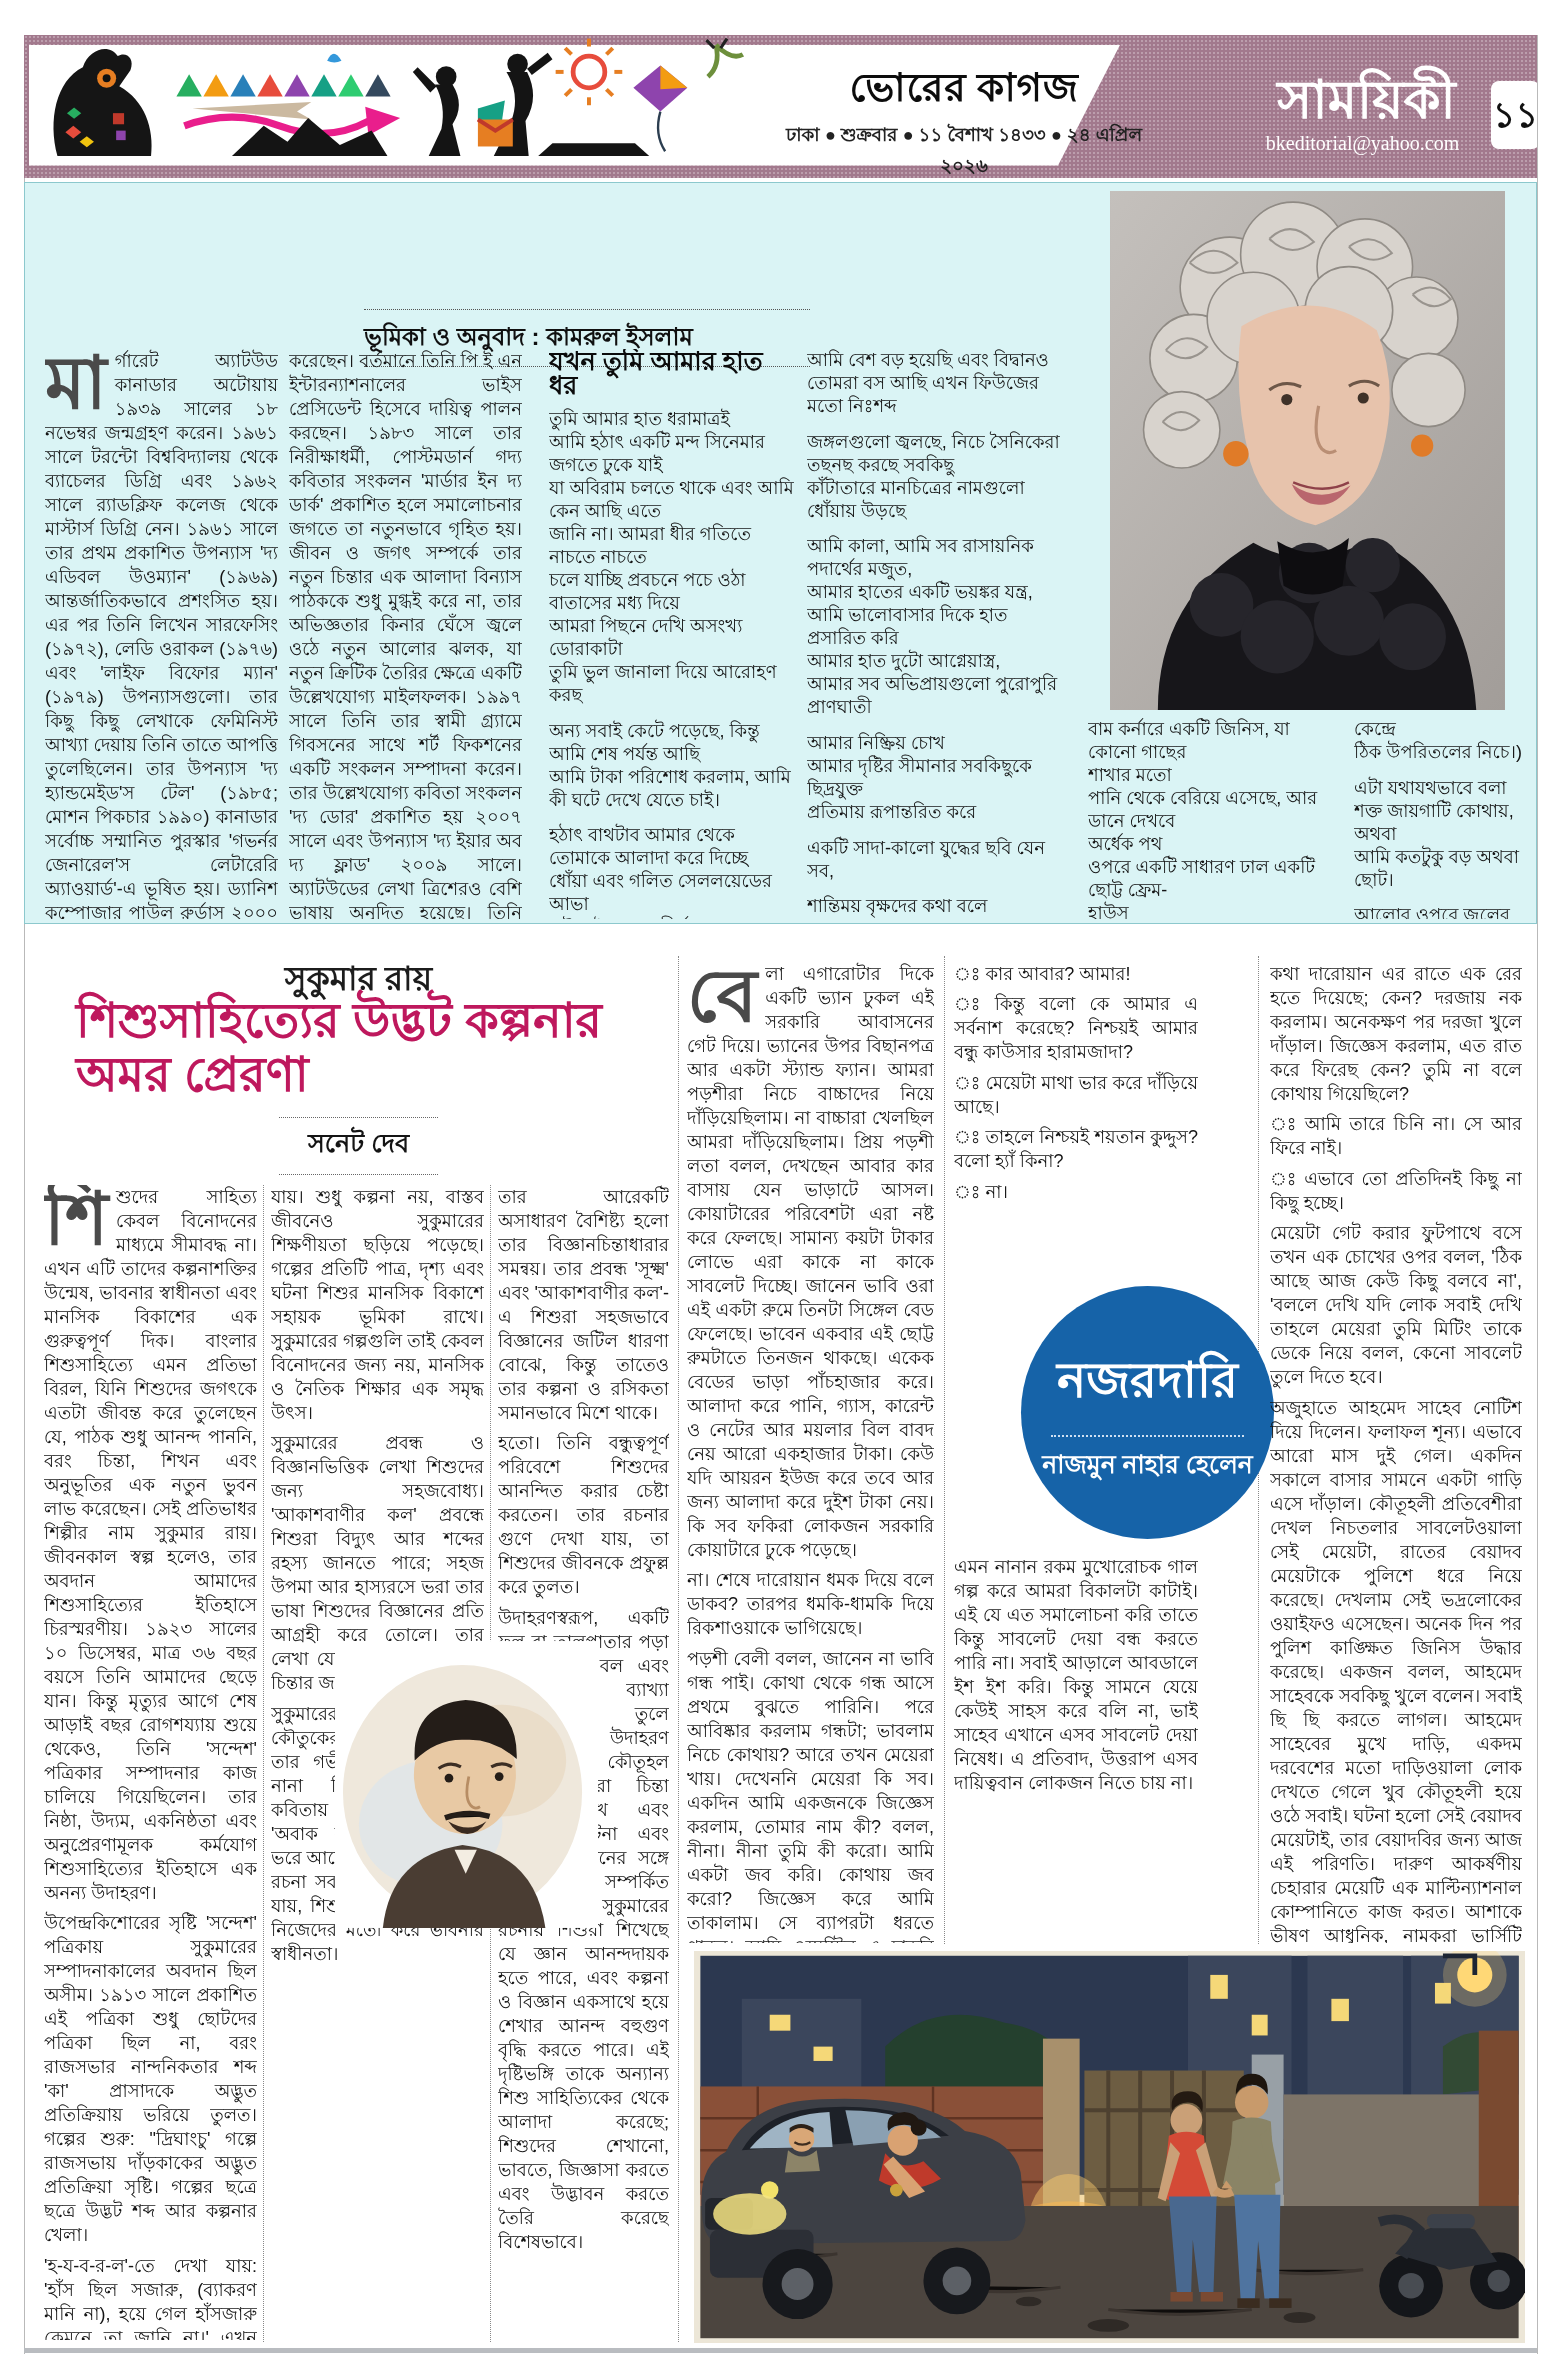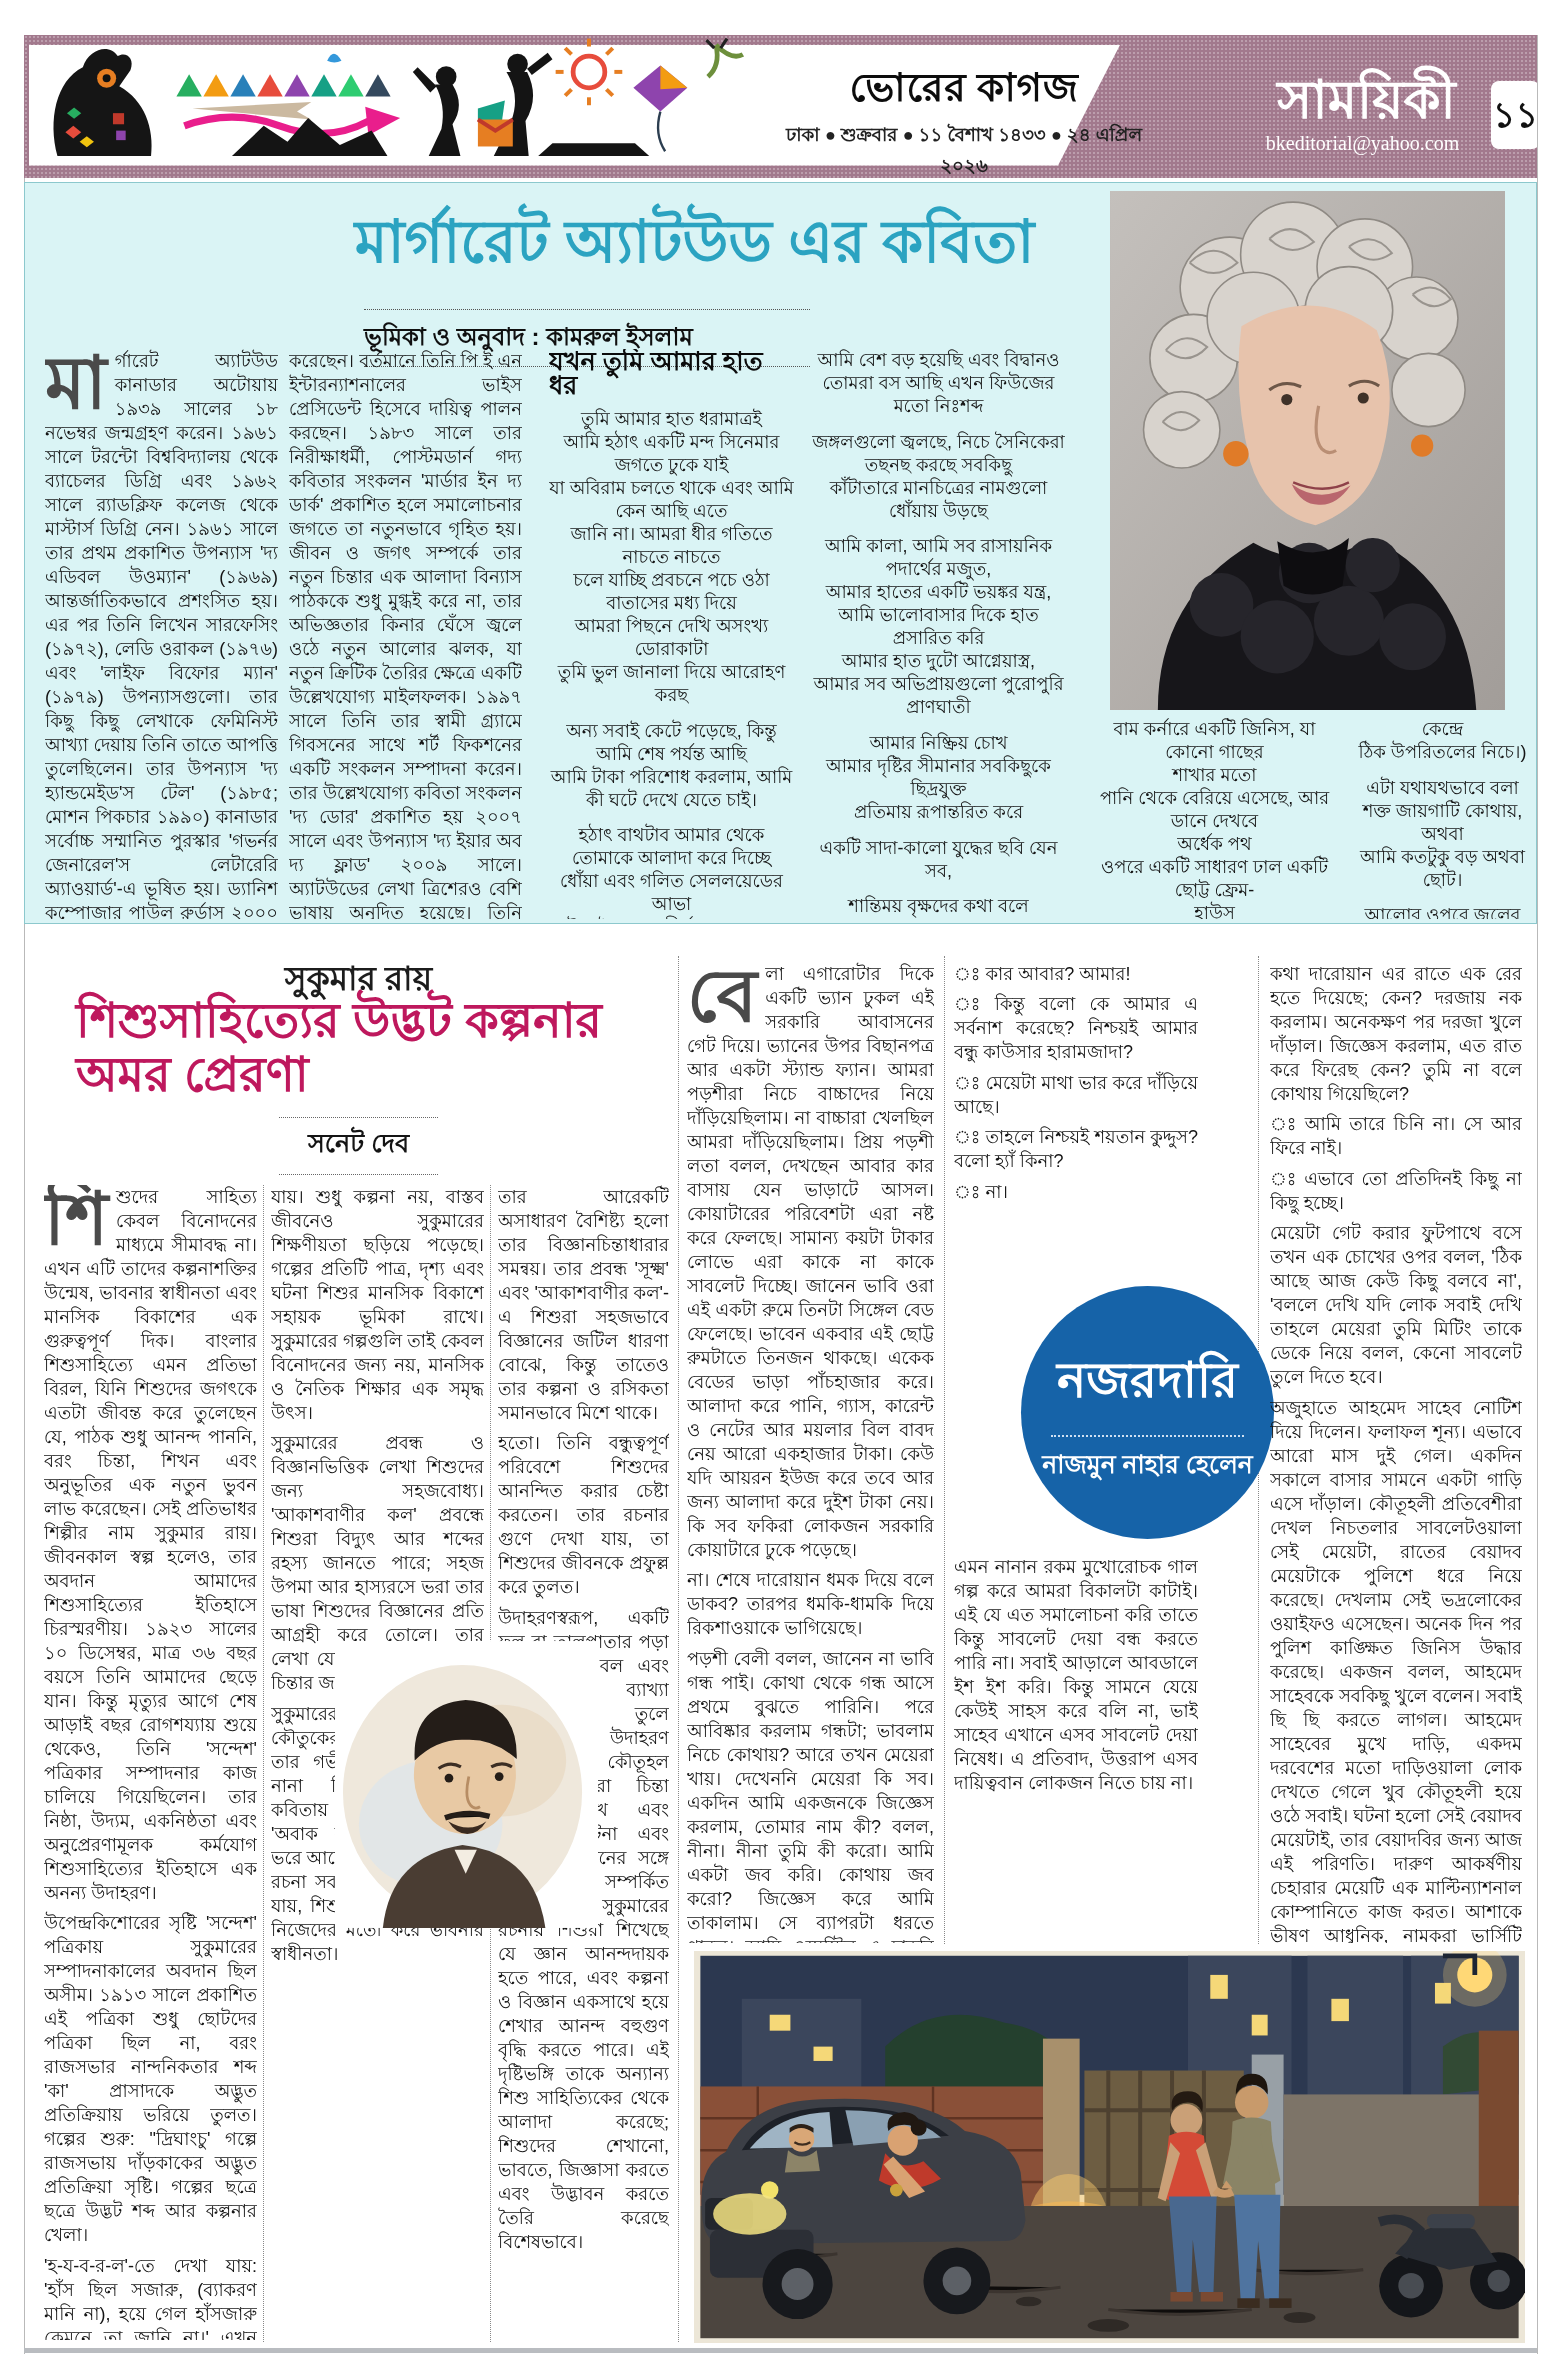--- a/index.html
+++ b/index.html
@@ -21,21 +21,21 @@
   #atwood-panel{left:24px;top:182px;width:1513px;height:742px;background:#daf4f5;border:1.6px solid #8cc8cd;box-sizing:border-box;overflow:hidden;}
   #atwood-headline{position:absolute;left:319px;top:29px;width:701px;font-size:59px;line-height:1.05;font-weight:bold;color:#2ba3c1;text-align:center;}
   #atwood-byline{position:absolute;left:339px;top:126px;width:446px;padding:8px 0;border-top:1.6px dotted #555;border-bottom:1.6px dotted #555;font-size:24px;font-weight:bold;color:#101010;}
   .acol{position:absolute;top:166px;height:570px;overflow:hidden;font-size:18px;line-height:24px;text-align:justify;}
   .acol p{margin:0 0 8px 0;}
   #a-col1{left:20px;width:233px;}
   #a-col2{left:264px;width:233px;}
   #a-col3{left:524px;width:245px;text-align:left;}
   #a-col4{left:782px;width:263px;text-align:left;}
   .dropcap{float:left;font-size:73px;line-height:61px;font-weight:bold;color:#4a4a4a;padding:3.2px 8px 0 0;}
-  .poem div{min-height:11px;font-size:18px;line-height:23px;text-align:center;}
+  .poem div{min-height:11px;font-size:18px;line-height:23px;}
   .poem-title{font-size:25.5px;font-weight:bold;margin:12.7px 0 11px 0;color:#0b0b0b;}
   .poem-title.first{margin-top:0;}
   #atwood-photo{position:absolute;left:1085px;top:8px;width:395px;height:519px;overflow:hidden;background:#b8b4b1;}
   #a-photo-left{left:1063px;top:535px;width:253px;height:201px;text-align:left;}
   #a-photo-right{left:1329px;top:535px;width:177px;height:201px;text-align:left;}
   
   #ray-kicker{left:44px;top:953px;width:629px;text-align:center;font-size:33px;font-weight:bold;color:#1c1c1c;}
   #ray-headline{left:76px;top:994px;width:566px;text-align:left;font-size:48px;line-height:1.12;font-weight:bold;color:#be185d;}
   #ray-byline{left:279px;top:1117px;width:159px;text-align:center;padding:6.4px 0;border-top:1.6px dotted #666;border-bottom:1.6px dotted #666;font-size:25.5px;font-weight:bold;}
   
@@ -136,21 +136,20 @@
     <path d="M848,4 l10,10 M874,2 l-8,12" stroke="#222" stroke-width="4"></path>
   </svg>
   <div id="mast-logo">ভোরের কাগজ</div>
   <div id="mast-dateline">ঢাকা ● শুক্রবার ● ১১ বৈশাখ ১৪৩৩ ● ২৪ এপ্রিল ২০২৬</div>
   <div id="mast-section">সাময়িকী</div>
   <div id="mast-email">bkeditorial@yahoo.com</div>
   <div id="page-num-box">১১</div>
 </div>
 
 <div class="abs" id="atwood-panel">
-  <div id="atwood-headline">মার্গারেট অ্যাটউড এর কবিতা</div>
   <div id="atwood-byline">ভূমিকা ও অনুবাদ : কামরুল ইসলাম</div>
 
   <div class="acol" id="a-col1">
     <span class="dropcap">মা</span>
     <div>
         <p>র্গারেট অ্যাটউড কানাডার অটোয়ায় ১৯৩৯ সালের ১৮ নভেম্বর জন্মগ্রহণ করেন। ১৯৬১ সালে টরন্টো বিশ্ববিদ্যালয় থেকে ব্যাচেলর ডিগ্রি এবং ১৯৬২ সালে র‍্যাডক্লিফ কলেজ থেকে মাস্টার্স ডিগ্রি নেন। ১৯৬১ সালে তার প্রথম প্রকাশিত উপন্যাস 'দ্য এডিবল উওম্যান' (১৯৬৯) আন্তর্জাতিকভাবে প্রশংসিত হয়। এর পর তিনি লিখেন সারফেসিং (১৯৭২), লেডি ওরাকল (১৯৭৬) এবং 'লাইফ বিফোর ম্যান' (১৯৭৯) উপন্যাসগুলো। তার কিছু কিছু লেখাকে ফেমিনিস্ট আখ্যা দেয়ায় তিনি তাতে আপত্তি তুলেছিলেন। তার উপন্যাস 'দ্য হ্যান্ডমেইড'স টেল' (১৯৮৫; মোশন পিকচার ১৯৯০) কানাডার সর্বোচ্চ সম্মানিত পুরস্কার 'গভর্নর জেনারেল'স লেটারেরি অ্যাওয়ার্ড'-এ ভূষিত হয়। ড্যানিশ কম্পোজার পাউল রুর্ডাস ২০০০ সালে অ্যাটউডের বিখ্যাত উপন্যাস 'দ্য হ্যান্ডমেইড'স টেল'-কে অপেরার জন্য নির্বাচন করেন। তার নারী বাহিক জগৎ এবং তার চরাচরের ব্যক্তিবর্গের সাথে সম্পর্কিত ভেতরের মর্জার ফিকশনে, তার নানা অনুসন্ধানে তার প্রাত্যহিক জগতের রূপ-বৈচিত্র্যের নানাবিধ বর্ণনা। এসব কবিতায় তার বহুমাত্রী ব্যান-ধারণা বর্তিবেশ প্রভায় লক্ষ করা যায়।</p>
       </div>
   </div>
 
   <div class="acol" id="a-col2">

